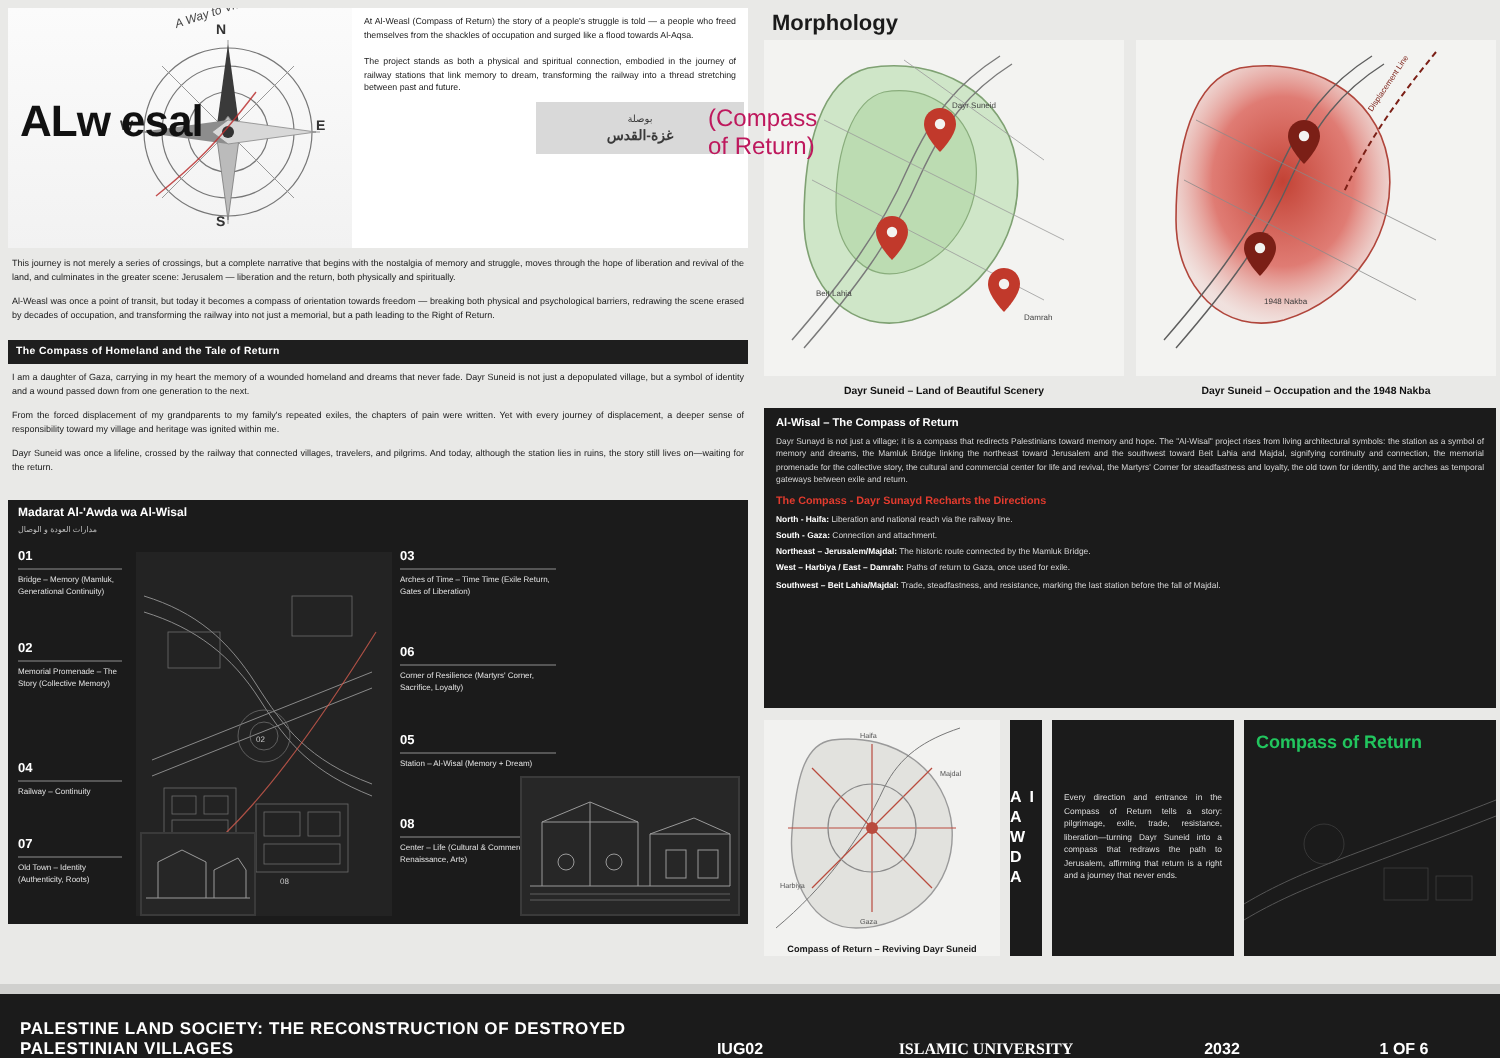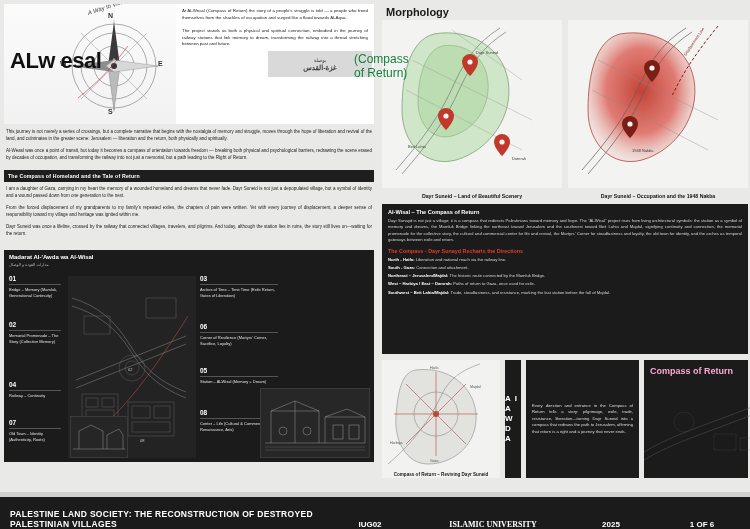--- a/index.html
+++ b/index.html
@@ -51,21 +51,21 @@
   .cl-s { left:50px; top:96px; }
   .cl-w { left:2px; top:48px; }
   .cl-e { left:100px; top:48px; }
   .title-main {
     position:absolute; left:6px; top:44px; z-index:4;
     font-size:22px; font-weight:bold; letter-spacing:-0.5px; color:#111;
     font-family:"Liberation Sans", sans-serif;
   }
   .title-sub {
     position:absolute; left:178px; top:48px; z-index:4;
-    font-size:12px; color:#15803d;
+    font-size:12px; color:#be185d;
   }
   .way-label {
     position:absolute; left:84px; top:6px;
     font-size:6px; font-style:italic; color:#444;
     transform:rotate(-18deg); transform-origin:left center; z-index:5;
   }
 
   
   .narrative {
     background:#e9e9e7; padding:5px 2px 3px 2px;
@@ -140,21 +140,21 @@
     width:16px; background:#1b1b1b; color:#fff; display:flex;
     flex-direction:column; align-items:center; justify-content:center;
     font-size:8px; font-weight:bold; letter-spacing:1px; line-height:1.25;
   }
   .bc-desc {
     flex:1; background:#1b1b1b; color:#ddd; padding:5px 6px;
     font-size:4.2px; line-height:1.55; text-align:justify;
     display:flex; align-items:center;
   }
   .bc-right {
-    width:104px; background:#1b1b1b; color:#f9a8d4; position:relative;
+    width:126px; background:#1b1b1b; color:#22c55e; position:relative;
   }
   .bc-right .t {
     position:absolute; left:6px; top:6px; font-size:9px; font-weight:bold;
   }
 
   
   .footer {
     position:absolute; left:0; bottom:0; width:750px; height:32px;
     background:#1b1b1b; color:#fff;
     display:flex; align-items:flex-end;
@@ -492,17 +492,17 @@
         </svg>
       </div>
     </div>
   </div>
 
   <div class="footer-strip"></div>
   <div class="footer">
     <div class="f-title">PALESTINE LAND SOCIETY: THE RECONSTRUCTION OF DESTROYED PALESTINIAN VILLAGES</div>
     <div class="f-cell f-c1">IUG02</div>
     <div class="f-cell f-c2">ISLAMIC UNIVERSITY</div>
-    <div class="f-cell f-c3">2025</div>
+    <div class="f-cell f-c3">2032</div>
     <div class="f-cell f-c4">1 OF 6</div>
   </div>
 
 </div>
 
 </body></html>

